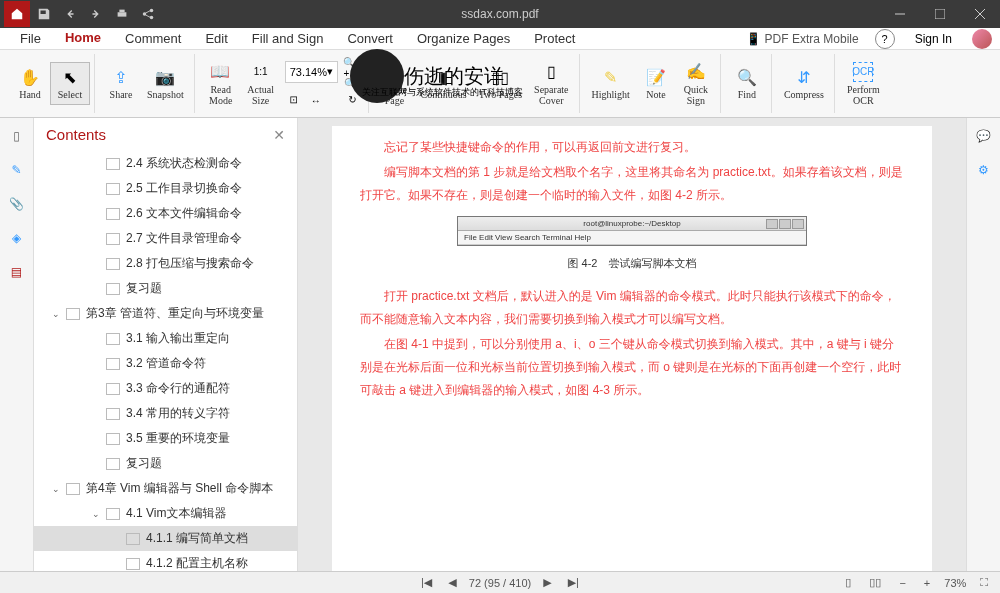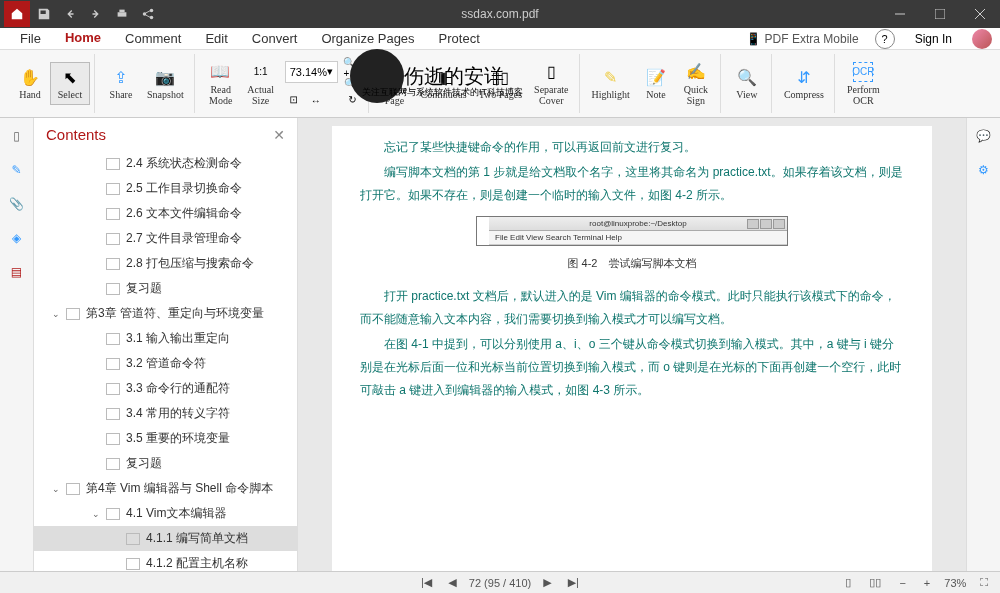--- a/index.html
+++ b/index.html
@@ -42,22 +42,22 @@
 .toc-body{flex:1;overflow-y:auto;font-size:12px;padding-bottom:10px;}
 .toc-item{padding:4px 0 4px 12px;cursor:pointer;color:#333;white-space:nowrap;display:flex;align-items:center;gap:2px;}
 .toc-item.lvl0{padding-left:18px;}
 .toc-item.lvl1{padding-left:58px;}
 .toc-item.lvl2{padding-left:78px;}
 .toc-item.sel{background:#ddd;}
 .toc-arrow{display:inline-block;width:12px;font-size:9px;color:#666;}
 .toc-pg{display:inline-block;width:14px;height:12px;border:1px solid #bbb;margin-right:4px;}
 .doc{flex:1;background:#e8e8e8;overflow:auto;padding:8px 30px;position:relative;}
 .page{background:#fff;width:600px;margin:0 auto;padding:10px 28px 20px;min-height:520px;}
-.para{font-size:12px;color:#0f766e;line-height:1.9;text-indent:2em;margin-bottom:2px;}
-.figbox{border:1px solid #777;margin:10px auto;width:312px;padding-left:12px;}
+.para{font-size:12px;color:#ef4444;line-height:1.9;text-indent:2em;margin-bottom:2px;}
+.figbox{border:1px solid #777;margin:10px auto;width:350px;}
 .fig-tb{height:14px;background:linear-gradient(#eee,#ddd);display:flex;align-items:center;justify-content:center;font-size:8px;color:#333;position:relative;border-bottom:1px solid #aaa;}
 .fig-wbtn{position:absolute;right:2px;display:flex;gap:1px;}
 .fig-wbtn span{width:12px;height:10px;background:#ccc;border:1px solid #999;}
 .fig-menu{font-size:8px;color:#333;padding:2px 6px;border-bottom:1px solid #ccc;background:#f5f5f5;}
 .fig-body{height:200px;padding:2px 6px;font-family:monospace;font-size:8px;background:#fff;}
 .fig-cap{text-align:center;font-size:11px;color:#333;margin:8px 0 14px;}
 .rightrail{width:34px;background:#f5f5f5;border-left:1px solid #ddd;display:flex;flex-direction:column;align-items:center;padding-top:8px;gap:14px;}
 .statusbar{height:22px;background:#f0f0f0;border-top:1px solid #ccc;display:flex;align-items:center;padding:0 8px;font-size:11px;color:#555;position:relative;}
 .sb-center{position:absolute;left:50%;transform:translateX(-50%);display:flex;align-items:center;gap:8px;}
 .sb-btn{cursor:pointer;padding:0 4px;}
@@ -122,20 +122,21 @@
         </svg>
       </div>
   </div>
 </div>
 
 <div class="menubar">
   <div class="menu-item">File</div>
   <div class="menu-item active">Home</div>
   <div class="menu-item">Comment</div>
   <div class="menu-item">Edit</div>
+  <div class="menu-item">Fill and Sign</div>
   <div class="menu-item">Convert</div>
   <div class="menu-item">Organize Pages</div>
   <div class="menu-item">Protect</div>
   <div class="menu-right">
     <div class="mobile-link">📱 <span>PDF Extra Mobile</span></div>
     <div class="help-btn">?</div>
     <div class="signin">Sign In</div>
     <div class="avatar"></div>
   </div>
 </div>
@@ -216,21 +217,21 @@
       </div>
     <div class="rib-btn">
         <div class="rib-icon" style="color:#3a9">✍</div>
         <div class="rib-label" style="white-space:pre">Quick
 Sign</div>
       </div>
   </div>
   <div class="rib-group">
     <div class="rib-btn">
         <div class="rib-icon" style="color:#39f">🔍</div>
-        <div class="rib-label">View</div>
+        <div class="rib-label">Find</div>
       </div>
   </div>
   <div class="rib-group">
     <div class="rib-btn">
         <div class="rib-icon" style="color:#39f">⇵</div>
         <div class="rib-label">Compress</div>
       </div>
   </div>
   <div class="rib-group" style="border-right:none">
     <div class="rib-btn">

